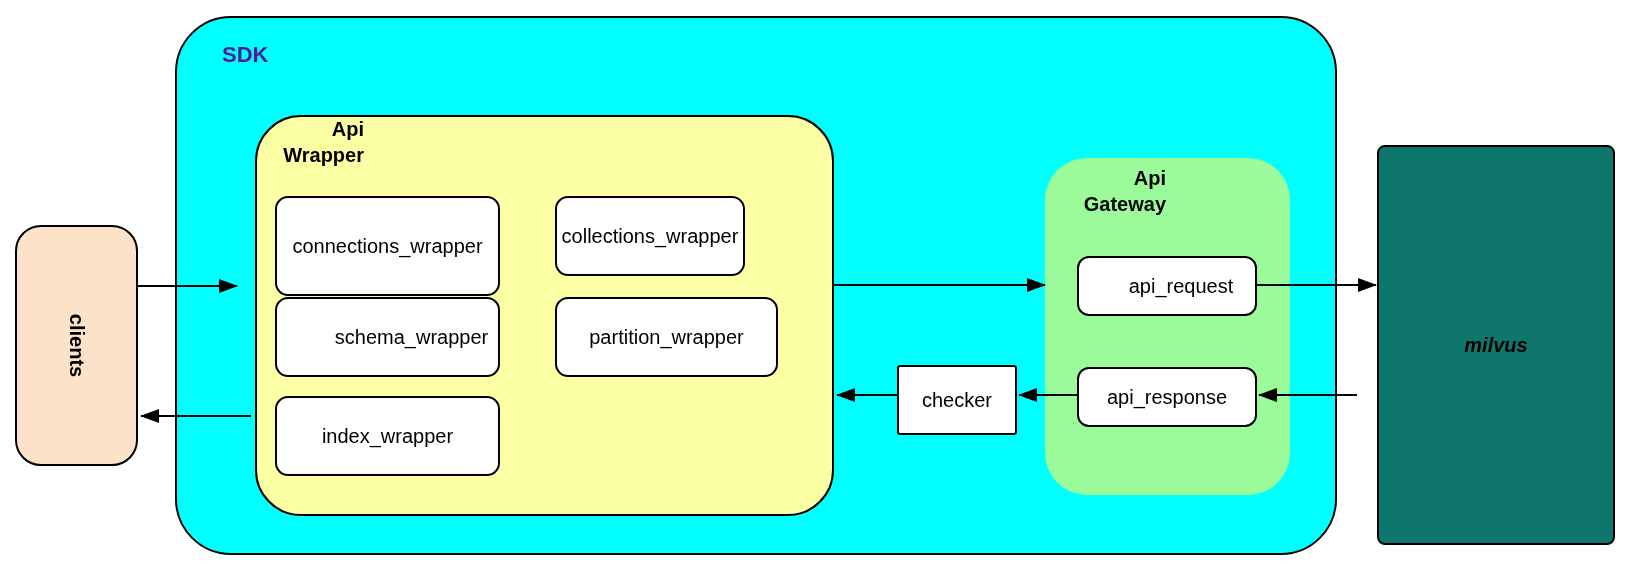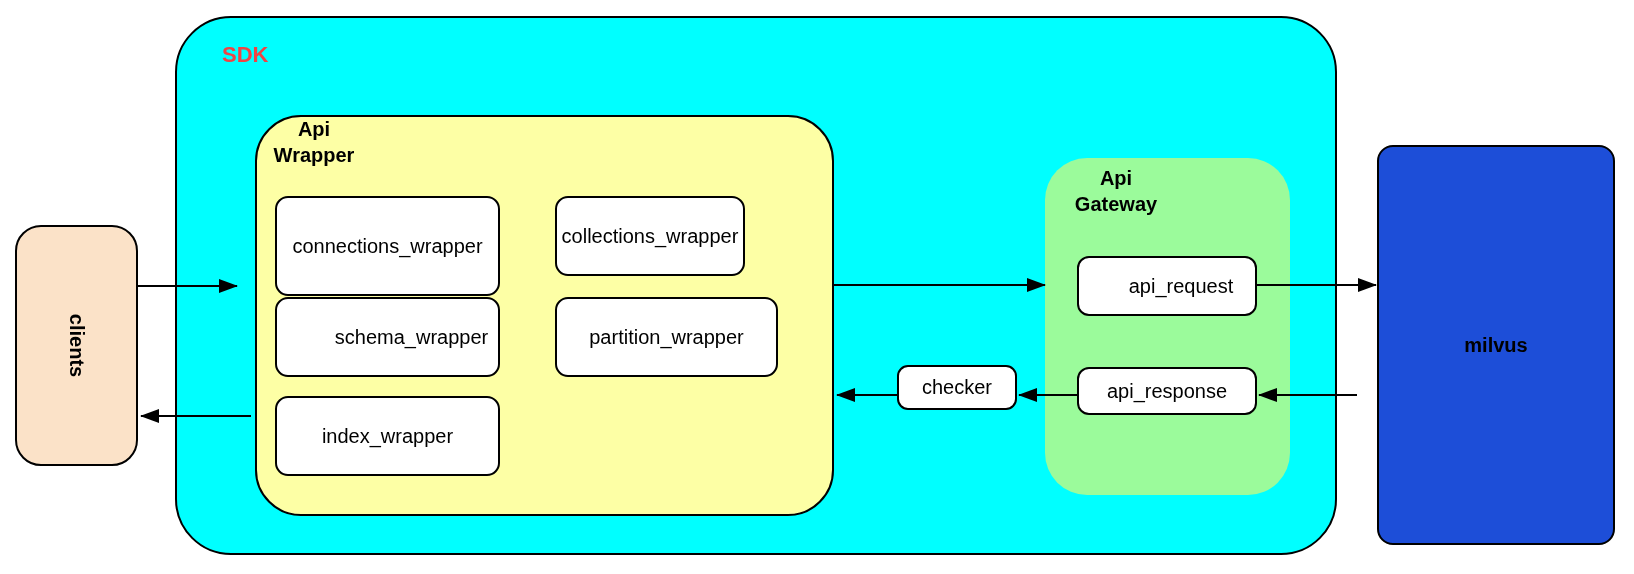--- a/index.html
+++ b/index.html
@@ -47,42 +47,43 @@
   .clients .vtext {
     transform: rotate(90deg);
     font-weight: bold;
     font-size: 20px;
     color: #000;
     white-space: nowrap;
   }
 
   .milvus {
     left: 1377px; top: 145px; width: 238px; height: 400px;
-    background: #1d4ed8;
-    border-radius: 16px;
+    background: #0f766e;
+    border-radius: 8px;
     display: flex; align-items: center; justify-content: center;
     font-weight: bold;
     font-size: 20px;
     color: #000;
+    font-style: italic;
   }
 
   .group-label {
     position: absolute;
     font-weight: bold;
     font-size: 20px;
     line-height: 26px;
     color: #000;
-    text-align: center;
+    text-align: right;
   }
   .sdk-label {
     position: absolute;
     left: 222px; top: 42px;
     font-weight: bold;
     font-size: 22px;
-    color: #ef4444;
+    color: #4c1d95;
   }
 
   .node {
     position: absolute;
     background: #ffffff;
     border: 2px solid #000000;
     border-radius: 13px;
     display: flex; align-items: center; justify-content: center;
     font-size: 20px;
     color: #000;
@@ -108,30 +109,30 @@
     <span>Api</span><br>
     <span>Wrapper</span>
   </div>
 
   <div class="node" style="left:275px; top:196px; width:225px; height:100px;">connections_wrapper</div>
   <div class="node" style="left:555px; top:196px; width:190px; height:80px;">collections_wrapper</div>
   <div class="node" style="left:275px; top:297px; width:225px; height:80px;padding-left:48px;">schema_wrapper</div>
   <div class="node" style="left:275px; top:396px; width:225px; height:80px;">index_wrapper</div>
   <div class="node" style="left:555px; top:297px; width:223px; height:80px;">partition_wrapper</div>
 
-  <div class="node" style="left:897px; top:365px; width:120px; height:45px; border-radius:11px;">checker</div>
+  <div class="node" style="left:897px; top:365px; width:120px; height:70px; border-radius:3px;">checker</div>
 
   <div class="box api-gateway"></div>
   <div class="group-label" style="left:1066px; top:165px; width:100px;">
     <span>Api</span><br>
     <span>Gateway</span>
   </div>
 
   <div class="node" style="left:1077px; top:256px; width:180px; height:60px; border-radius:12px;padding-left:28px;">api_request</div>
-  <div class="node" style="left:1077px; top:367px; width:180px; height:48px; border-radius:12px;">api_response</div>
+  <div class="node" style="left:1077px; top:367px; width:180px; height:60px; border-radius:12px;">api_response</div>
 
   <div class="box clients">
     <span class="vtext">clients</span>
   </div>
 
   <div class="box milvus">milvus</div>
 
   <svg class="edges" width="1634" height="574" viewBox="0 0 1634 574" xmlns="http://www.w3.org/2000/svg">
     <defs>
       <marker id="arrow" markerUnits="userSpaceOnUse" markerWidth="20" markerHeight="16" refX="18" refY="7" orient="auto">

